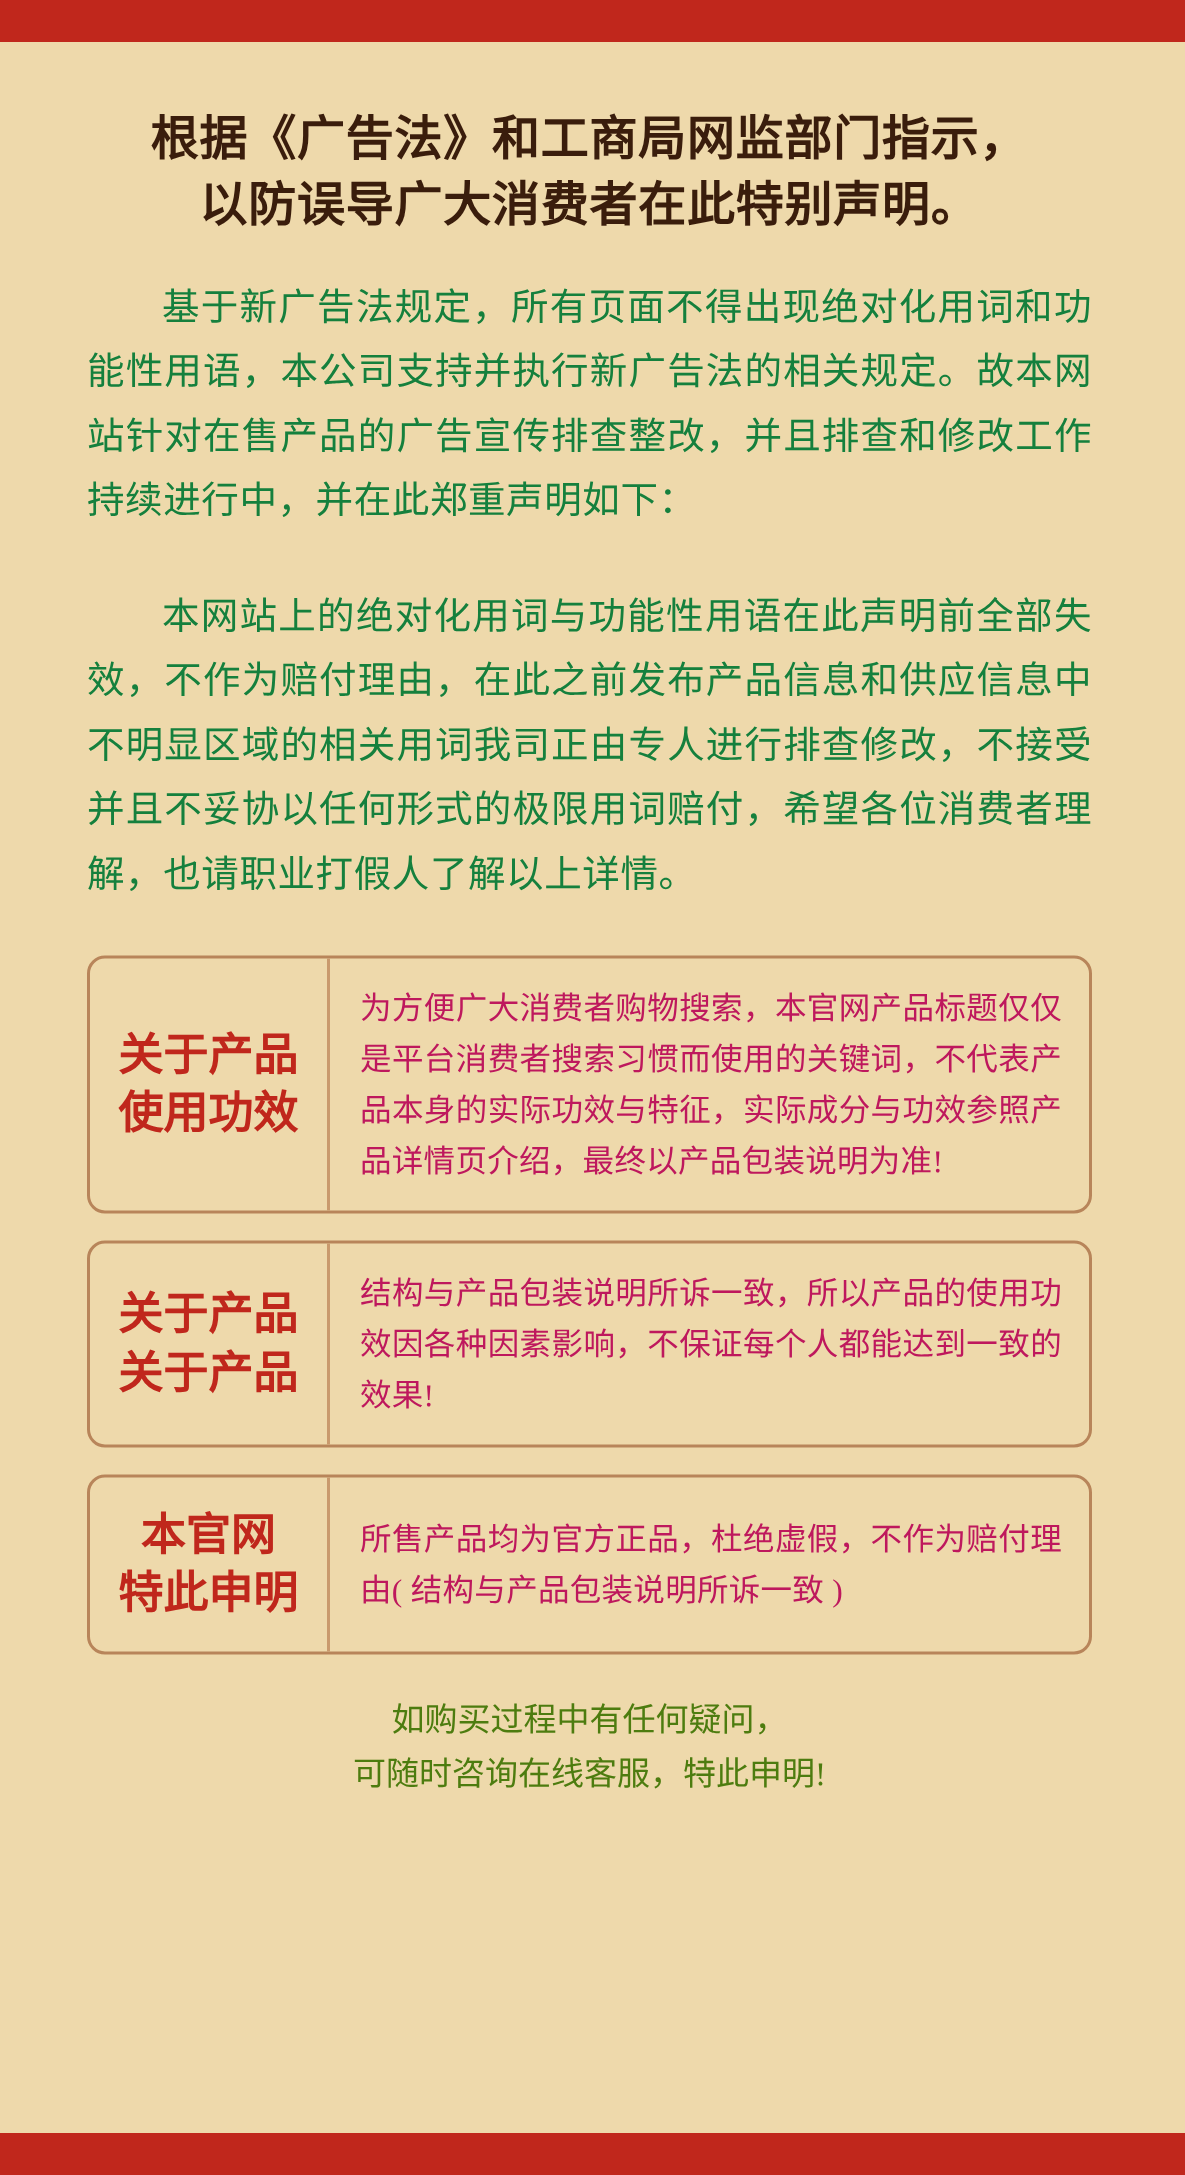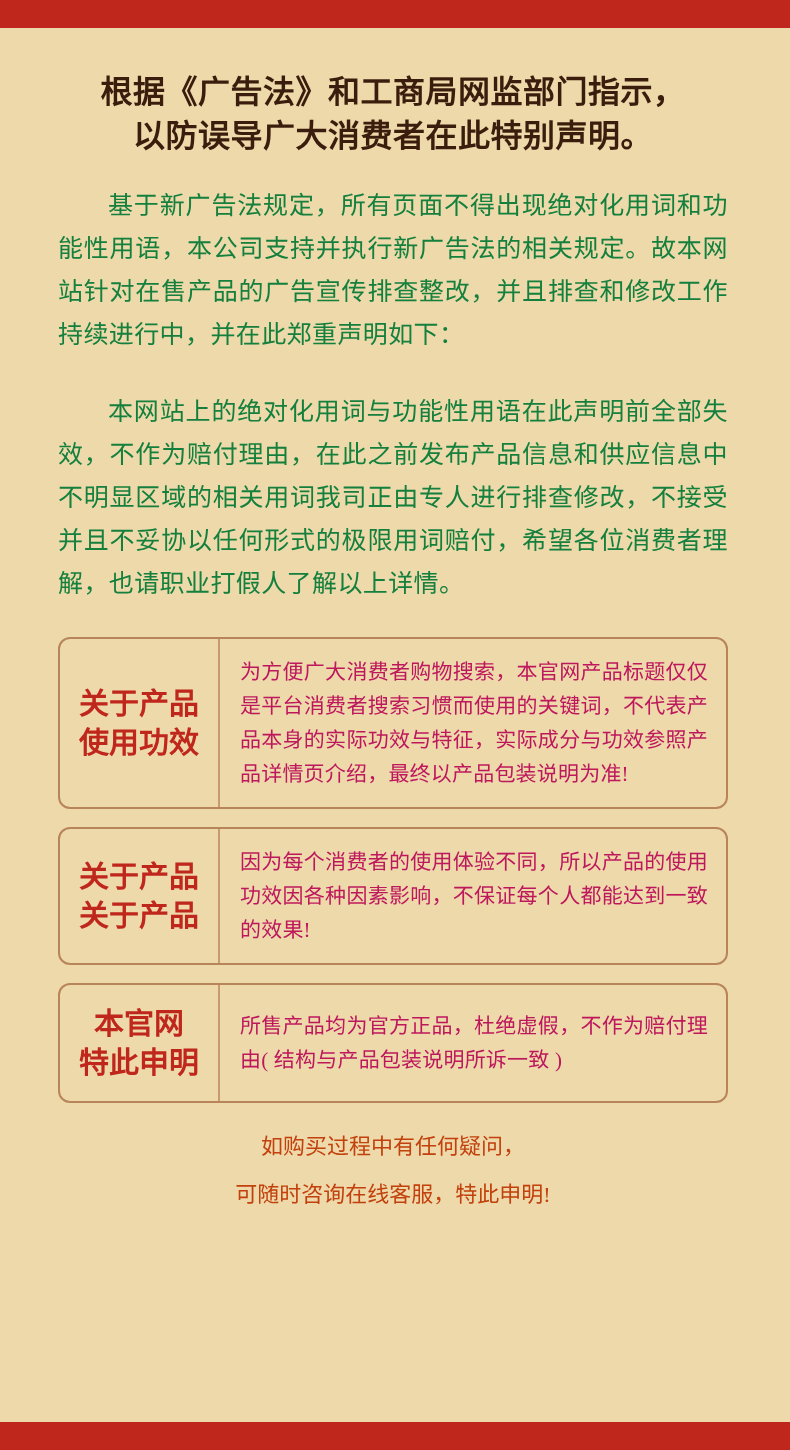--- a/index.html
+++ b/index.html
@@ -95,26 +95,26 @@
     line-height: 1.62;
     padding: 16px 18px 16px 20px;
     display: flex;
     align-items: center;
     text-align: justify;
     letter-spacing: 0.2px;
     box-sizing: border-box;
   }
   .footer {
     text-align: center;
-    color: #c2410c;
+    color: #4d7c0f;
     font-size: 22px;
     line-height: 1.62;
     margin-top: 26px;
   }
-  .footer .f2 { display: block; margin-top: 12px; }
+  .footer .f2 { display: block; }
 </style>
 </head>
 <body>
 
 <div class="page">
   <div class="inner">
 
     <h1 class="headline">
       <span class="l1">根据《广告法》和工商局网监部门指示，</span>
       <span class="l2">以防误导广大消费者在此特别声明。</span>
@@ -131,21 +131,21 @@
           <span>使用功效</span>
         </div>
         <div class="card-body">为方便广大消费者购物搜索，本官网产品标题仅仅是平台消费者搜索习惯而使用的关键词，不代表产品本身的实际功效与特征，实际成分与功效参照产品详情页介绍，最终以产品包装说明为准!</div>
       </div>
 
       <div class="card">
         <div class="card-title">
           <span>关于产品</span>
           <span>关于产品</span>
         </div>
-        <div class="card-body">因为每个消费者的使用体验不同，所以产品的使用功效因各种因素影响，不保证每个人都能达到一致的效果!</div>
+        <div class="card-body">结构与产品包装说明所诉一致，所以产品的使用功效因各种因素影响，不保证每个人都能达到一致的效果!</div>
       </div>
 
       <div class="card">
         <div class="card-title">
           <span>本官网</span>
           <span>特此申明</span>
         </div>
         <div class="card-body">所售产品均为官方正品，杜绝虚假，不作为赔付理由( 结构与产品包装说明所诉一致 )</div>
       </div>
 

